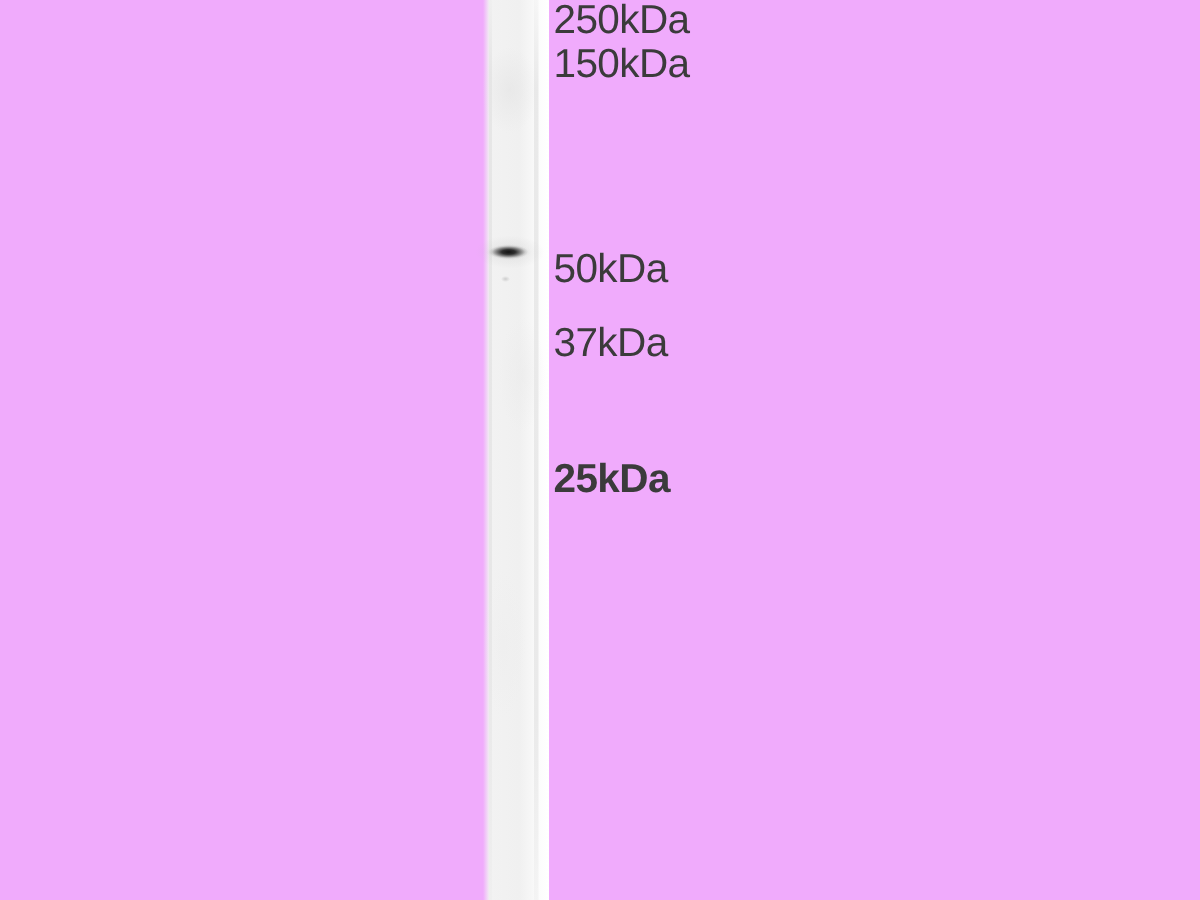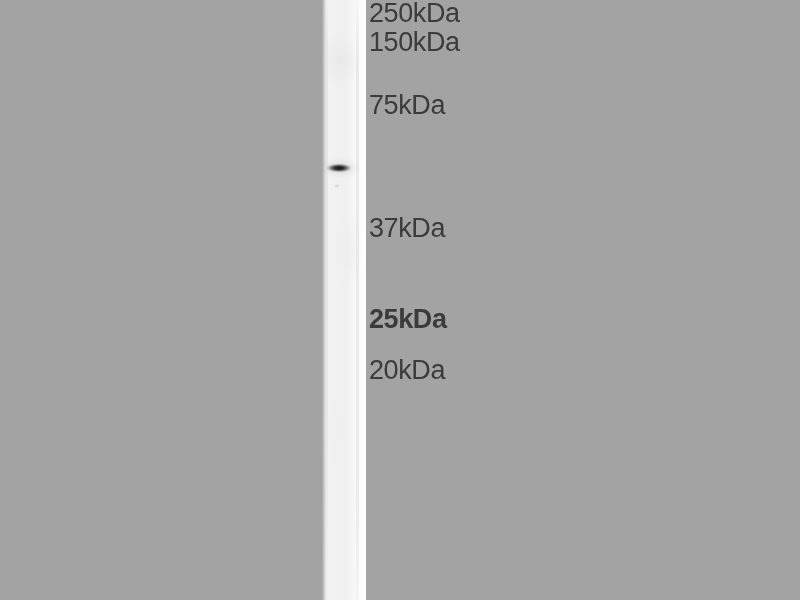--- a/index.html
+++ b/index.html
@@ -4,21 +4,21 @@
 <style>
   html, body {
     margin: 0;
     padding: 0;
     background: #ffffff;
   }
   #blot-figure {
     position: relative;
     width: 800px;
     height: 600px;
-    background: #a3a3a3;
+    background: #f0abfc;
     overflow: hidden;
     font-family: "Liberation Sans", sans-serif;
   }
 
   
   .membrane {
     position: absolute;
     left: 322px;
     top: 0;
     width: 44px;
@@ -134,19 +134,18 @@
   <div class="membrane-edge-left"></div>
   <div class="membrane-edge-right"></div>
 
   <div class="band-halo"></div>
   <div class="band"></div>
   <div class="band-speck"></div>
 
   <div class="marker-labels">
       <div class="marker-label" style="top: 0px;">250kDa</div>
       <div class="marker-label" style="top: 29px; text-align: center;">150kDa</div>
-      <div class="marker-label" style="top: 92px;">75kDa</div>
+      <div class="marker-label" style="top: 166px;">50kDa</div>
       <div class="marker-label" style="top: 215px;">37kDa</div>
       <div class="marker-label" style="top: 306px; font-weight: bold;">25kDa</div>
-      <div class="marker-label" style="top: 357px;">20kDa</div>
     </div>
 
 </div>
 
 </body></html>

